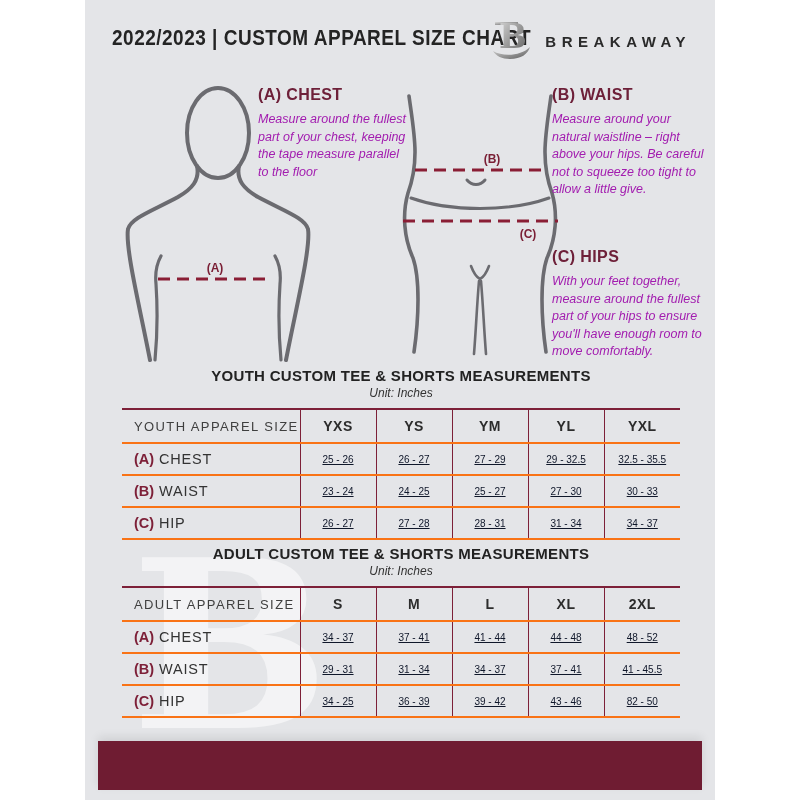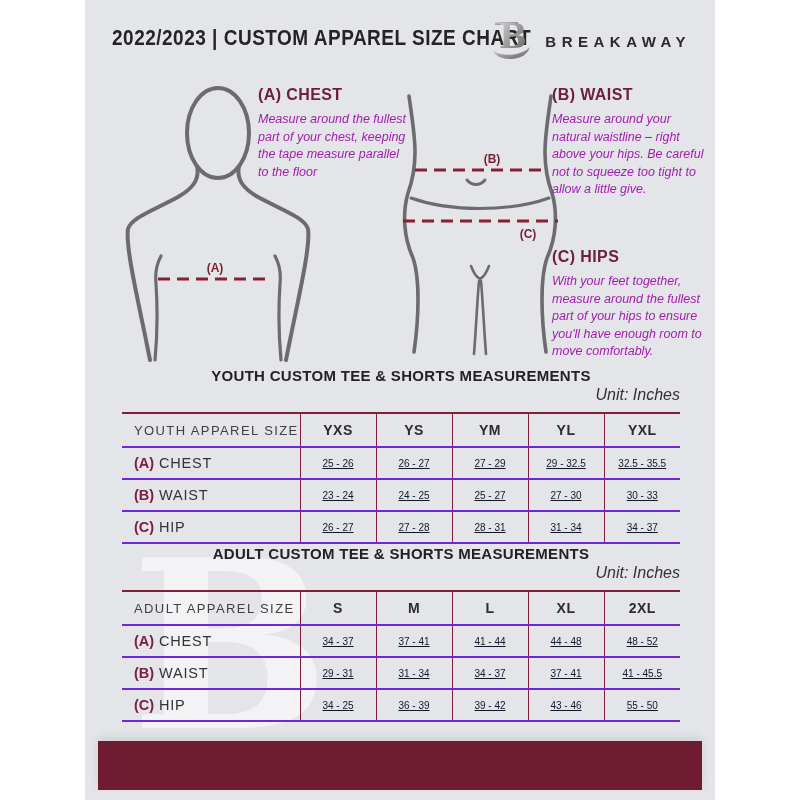--- a/index.html
+++ b/index.html
@@ -35,28 +35,28 @@
   .instr-b{left:467px;top:86px;width:153px;}
   .instr-c{left:467px;top:216px;width:160px;margin-top:32px;}
   .fig{position:absolute;}
   .fig-upper{left:35px;top:83px;}
   .fig-lower{left:310px;top:88px;}
   
   .tbl-section{position:absolute;left:37px;width:558px;text-align:center;}
   .sec-youth{top:367px;}
   .sec-adult{top:545px;}
   .tbl-title{font-size:15px;font-weight:bold;color:#222;letter-spacing:.3px;}
-  .tbl-unit{font-size:16px;font-style:italic;color:#333;margin-top:2px;text-align:right;}
+  .tbl-unit{font-size:12px;font-style:italic;color:#333;margin-top:2px;}
   table{
     width:558px;margin-top:8px;border-collapse:collapse;table-layout:fixed;
     border-top:2px solid #7d2038;
   }
   col.c-label{width:178px;}
   col.c-size{width:76px;}
-  tr{border-bottom:2px solid #6d28d9;}
+  tr{border-bottom:2px solid #f97316;}
   th,td{padding:0;height:30px;vertical-align:middle;background:transparent;}
   th.size,td.size{border-left:1.6px solid #7d2038;}
   th{height:32px;}
   .hdr-label{
     text-align:left;padding-left:12px;font-weight:normal;
     font-size:13px;letter-spacing:1.4px;color:#3f3f3f;
   }
   .hdr-size{font-weight:bold;font-size:14px;color:#2c2c2c;letter-spacing:.5px;}
   td.lbl{text-align:left;padding-left:12px;font-size:14.5px;color:#333;letter-spacing:.8px;}
   td.lbl b{color:#7d2038;font-weight:bold;letter-spacing:0;}
@@ -225,21 +225,21 @@
           <td class="size val">34 - 37</td>
           <td class="size val">37 - 41</td>
           <td class="size val">41 - 45.5</td>
         </tr>
         <tr>
           <td class="lbl"><b>(C)</b> <span>HIP</span></td>
           <td class="size val">34 - 25</td>
           <td class="size val">36 - 39</td>
           <td class="size val">39 - 42</td>
           <td class="size val">43 - 46</td>
-          <td class="size val">55 - 50</td>
+          <td class="size val">82 - 50</td>
         </tr>
       </tbody>
         </table>
     </div>
 
     <div class="footer-bar"></div>
   </div>
 </div>
 
 </body></html>

